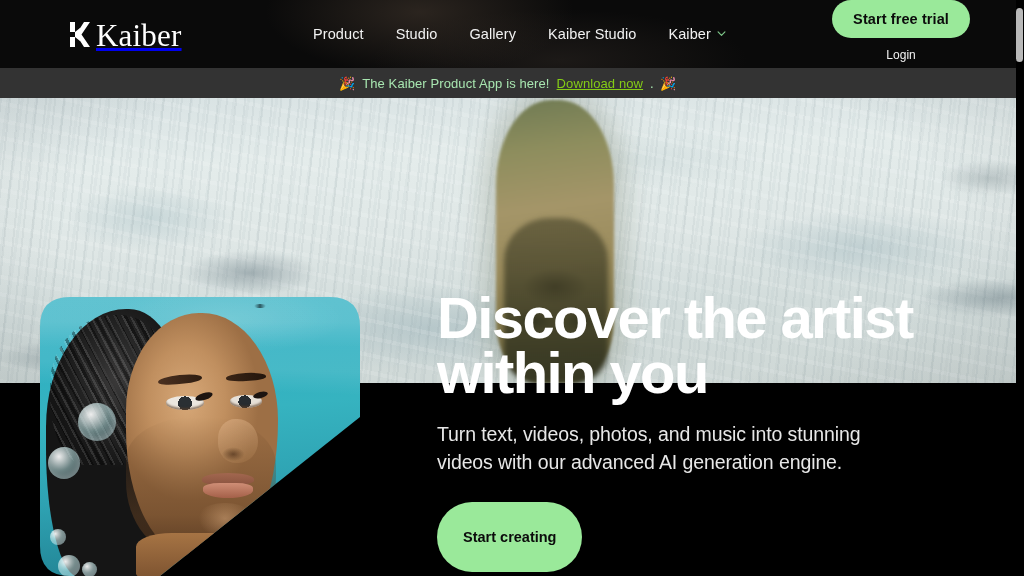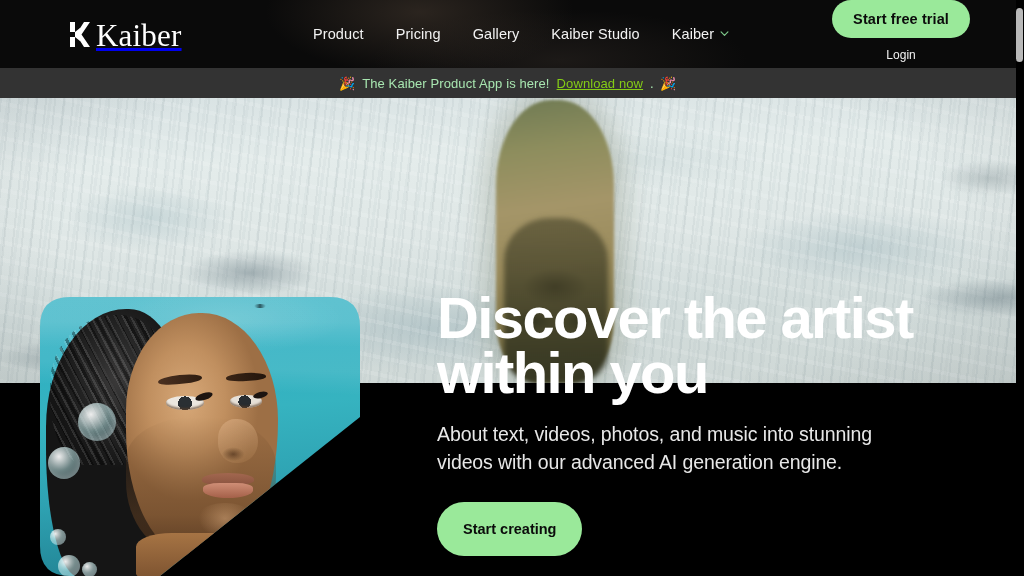--- a/index.html
+++ b/index.html
@@ -354,21 +354,21 @@
     font-weight:400;
   }
   .btn-create{
     margin-top:25px;
     background:#9ae99a;
     color:#0b0b0b;
     font-size:14.5px;
     font-weight:700;
     border:none;
     border-radius:999px;
-    padding:19px 26px;
+    padding:27px 26px;
     cursor:pointer;
   }
 
   
   .sbar{
     position:absolute; right:0; top:0;
     width:8px; height:576px;
     background:#000;
     z-index:60;
   }
@@ -425,21 +425,21 @@
     <div class="bub b1"></div>
     <div class="bub b2"></div>
     <div class="bub b3"></div>
     <div class="bub b4"></div>
     <div class="bub b5"></div>
   </div>
 
   <div class="hero-copy">
     <h1 class="h1">Discover the artist
 within you</h1>
-    <p class="sub">About text, videos, photos, and music into stunning
+    <p class="sub">Turn text, videos, photos, and music into stunning
 videos with our advanced AI generation engine.</p>
     <button class="btn-create">Start creating</button>
   </div>
 
   <div class="announce">
     <div class="announce-inner">
       <span class="tada">🎉</span>
       <span>The Kaiber Product App is here!</span>
       <a href="#">Download now</a>
       <span>.</span>
@@ -458,21 +458,21 @@
         <path d="M7 11 L12 7 L12 20 L7 16 Z" fill="#ffffff"></path>
       </svg>
       <span class="logo-word">Kaiber</span>
     </a>
 
     <nav class="nav">
       <a href="#">
           <span>Product</span>
         </a>
       <a href="#">
-          <span>Pricing</span>
+          <span>Studio</span>
         </a>
       <a href="#">
           <span>Gallery</span>
         </a>
       <a href="#">
           <span>Kaiber Studio</span>
         </a>
       <a href="#">
         <span>Kaiber</span>
         <svg class="chev" viewBox="0 0 10 10">

